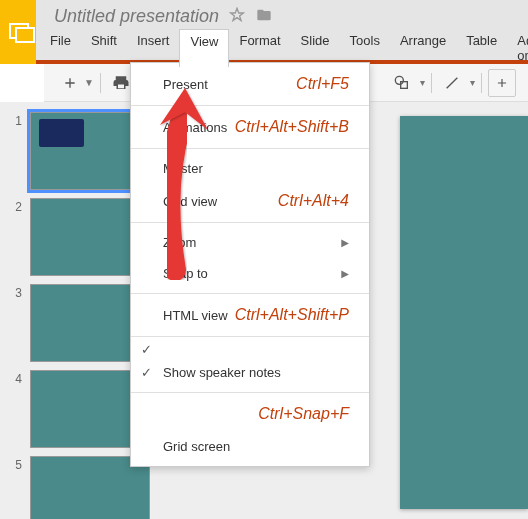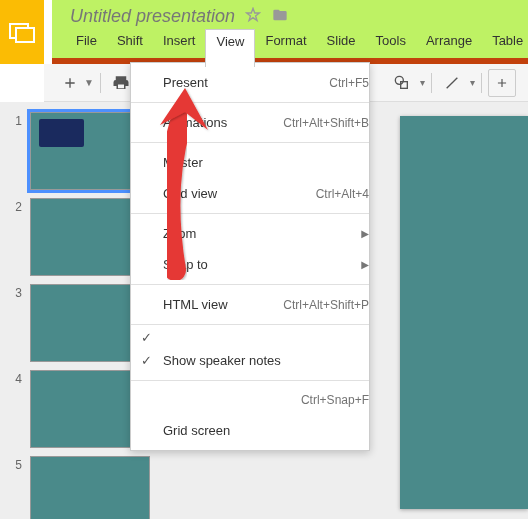--- a/index.html
+++ b/index.html
@@ -1,40 +1,40 @@
 <!DOCTYPE html>
 <html><head>
 <meta charset="utf-8">
 <style>
 * { margin: 0; padding: 0; box-sizing: border-box; font-family: Arial, sans-serif; }
 body { width: 528px; height: 519px; overflow: hidden; background: #fff; position: relative; }
 .brand-bar { position: absolute; left: 0; top: 0; width: 44px; height: 64px; background: #fbbc04; display: flex; align-items: center; justify-content: center; }
 .brand-icon { width: 28px; height: 24px; position: relative; }
 .brand-icon svg { display: block; }
-.header { position: absolute; left: 52px; top: 0; right: 0; height: 64px; background: #bef264; border-bottom: 6px solid #c2410c; }
+.header { position: absolute; left: 36px; top: 0; right: 0; height: 64px; background: #e5e5e5; border-bottom: 4px solid #c2410c; }
 .title-row { display: flex; align-items: center; padding: 6px 18px 2px; gap: 10px; }
 .doc-title { font-size: 18px; color: #777; font-style: italic; }
 .star-icon, .folder-icon { color: #999; cursor: pointer; }
-.menu-bar { display: flex; padding: 0 14px; }
+.menu-bar { display: flex; padding: 0 4px; }
 .menu-item { padding: 4px 10px; font-size: 13px; color: #333; cursor: pointer; }
 .menu-item.active { background: #fff; border: 1px solid #ccc; border-bottom: none; position: relative; z-index: 101; }
 .toolbar { position: absolute; left: 44px; top: 64px; right: 0; height: 38px; background: #f5f5f5; border-bottom: 1px solid #ddd; display: flex; align-items: center; padding: 0 12px; gap: 4px; }
 .tool-btn { width: 28px; height: 28px; display: flex; align-items: center; justify-content: center; cursor: pointer; color: #555; border-radius: 2px; }
 .tool-sep { width: 1px; height: 20px; background: #ccc; margin: 0 2px; }
 .slide-panel { position: absolute; left: 0; top: 102px; width: 170px; bottom: 0; background: #eee; overflow-y: auto; padding: 6px 0; }
 .slide-thumb { display: flex; align-items: flex-start; padding: 4px 8px; gap: 8px; }
 .slide-num { font-size: 12px; color: #666; width: 14px; text-align: right; padding-top: 2px; }
 .thumb-box { width: 120px; height: 78px; background: #4a8a8a; border: 1px solid #999; position: relative; }
 .thumb-box.selected { outline: 3px solid #4d90fe; }
 .thumb-content { position: absolute; top: 6px; left: 8px; width: 45px; height: 28px; background: #1a2a5e; border-radius: 2px; }
 .canvas-area { position: absolute; left: 170px; top: 102px; right: 0; bottom: 0; background: #eee; }
 .canvas-slide { position: absolute; right: 0; top: 14px; width: 128px; bottom: 10px; background: #4a8a8a; box-shadow: 0 1px 4px rgba(0,0,0,0.3); }
 .dropdown { position: absolute; left: 130px; top: 62px; width: 240px; background: #fff; border: 1px solid #ccc; box-shadow: 0 2px 8px rgba(0,0,0,0.2); z-index: 100; padding: 4px 0; }
-.dd-item { display: flex; align-items: center; padding: 8px 0 8px 32px; font-size: 13px; color: #333; cursor: pointer; position: relative; }
-.dd-shortcut { margin-left: auto; color: #737373; font-size: 12px; }
+.dd-item { display: flex; align-items: center; padding: 8px 20px 8px 32px; font-size: 13px; color: #333; cursor: pointer; position: relative; }
+.dd-shortcut { margin-left: auto; color: #c2410c; font-size: 16px; font-style: italic; }
 .dd-sep { height: 1px; background: #e0e0e0; margin: 4px 0; }
 .dd-check { position: absolute; left: 10px; color: #555; }
 .dd-arrow { margin-left: auto; color: #777; font-size: 10px; }
 .red-arrow { position: absolute; left: 140px; top: 80px; z-index: 200; pointer-events: none; }
 </style>
 </head>
 <body>
 
 <div class="brand-bar">
   <span class="brand-icon">

